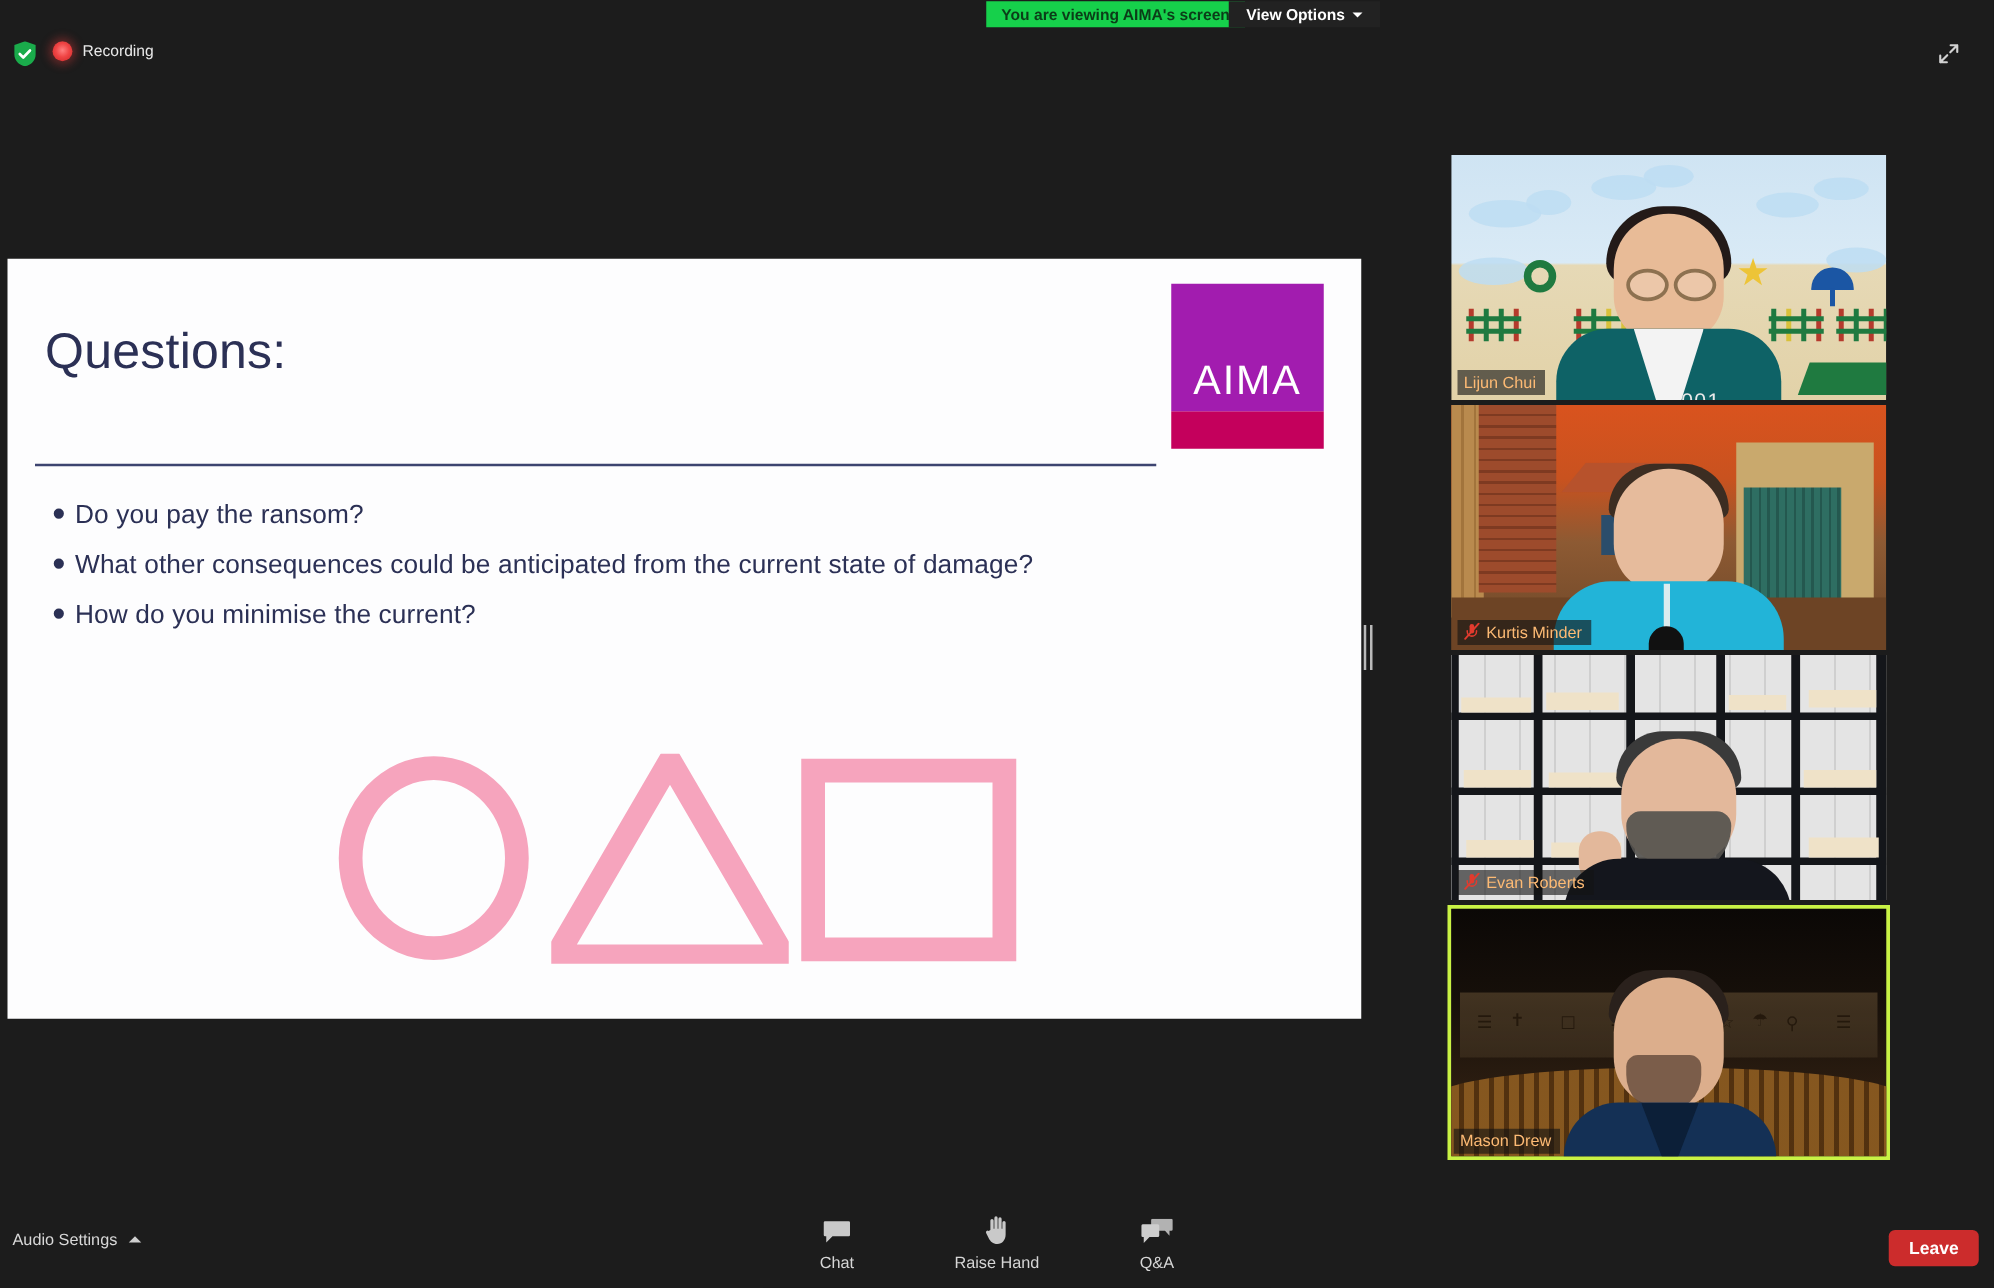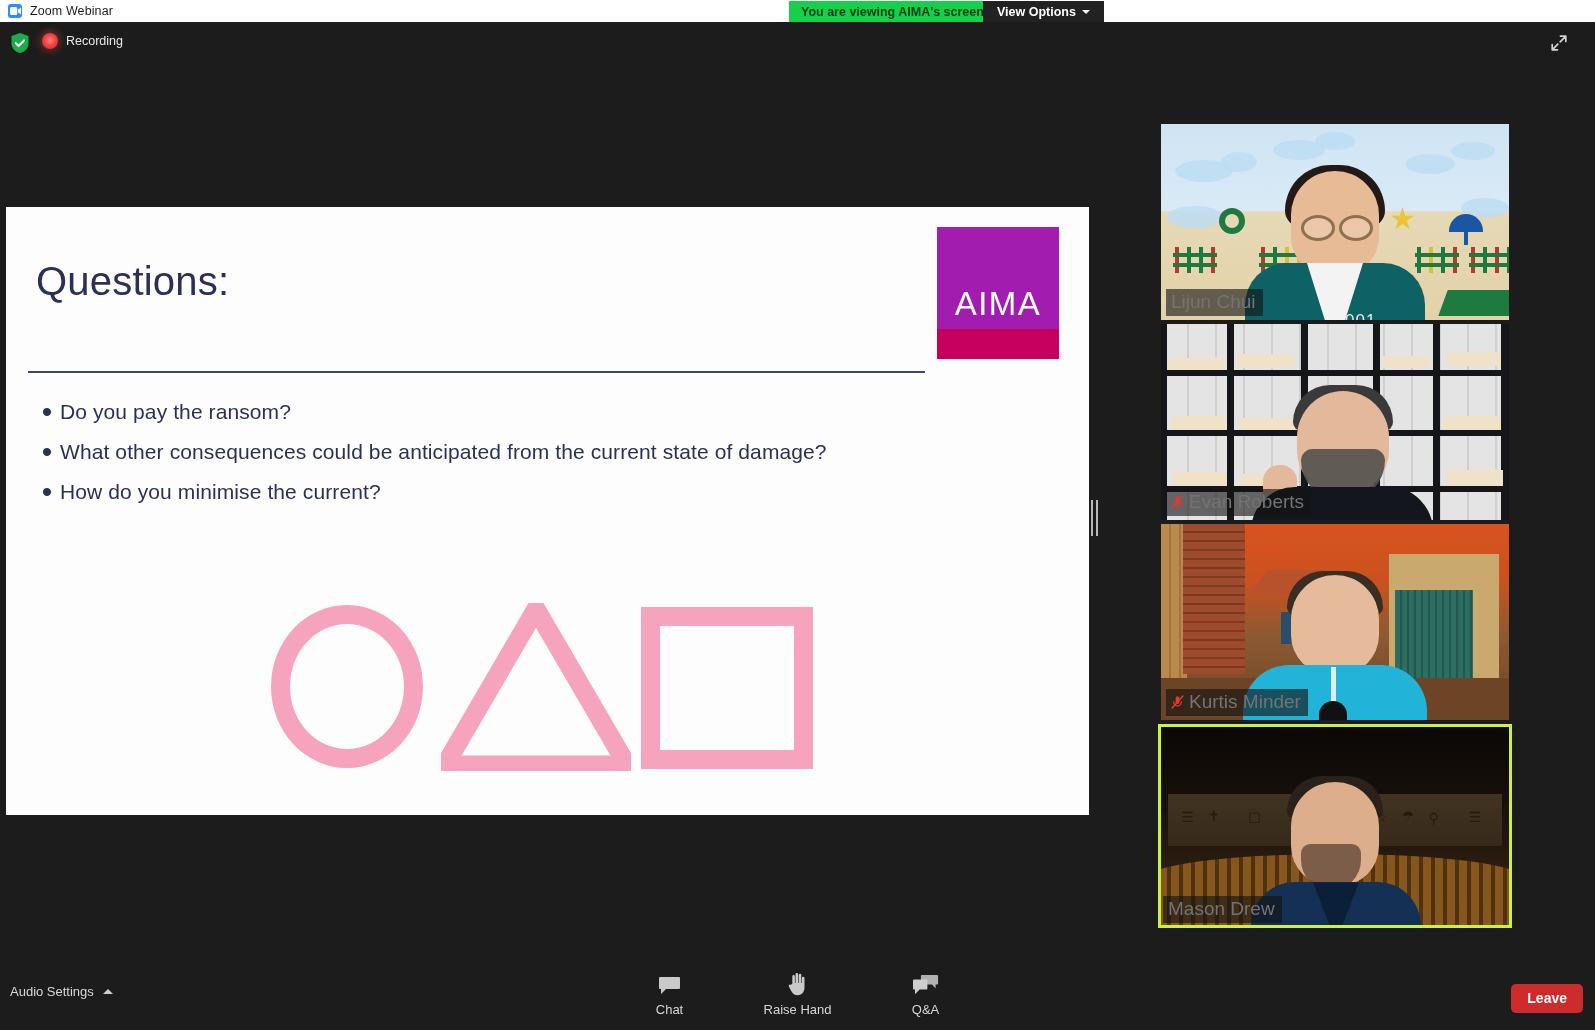--- a/index.html
+++ b/index.html
@@ -104,22 +104,22 @@
 
   
   .tiles { position:absolute; left:1161px; top:124px; width:350px; }
   .tile { position:relative; width:348px; height:196px; overflow:hidden; }
   .tile + .tile { margin-top:4px; }
   .tile.active {
     border:3px solid #c9f244; width:354px; height:204px; margin-left:-3px;
   }
   .tile-name {
     position:absolute; left:5px; bottom:4px;
-    background:rgba(20,20,20,.62); color:#737373; font-size:19px;
-    padding:2px 7px 3px 5px; display:flex; align-items:center; gap:5px;
+    background:rgba(20,20,20,.62); color:#fdba74; font-size:13px;
+    padding:2px 7px 3px 5px; display:flex; align-items:flex-start; gap:5px;
     max-width:92%; white-space:nowrap;
   }
   .tile.active .tile-name { left:2px; bottom:2px; }
   .mic-muted { width:13px; height:14px; flex:none; }
 
   
   .bg-playground {
     position:absolute; inset:0;
     background:
       linear-gradient(to bottom, #cfe4f3 0%, #d9eaf6 44%, #e6d9b6 45%, #e2d2a8 100%);
@@ -203,28 +203,20 @@
     position:absolute; right:12px; top:22px; background:#cc2c2c; color:#fff;
     font-size:14px; font-weight:bold; padding:6px 16px 7px; border-radius:5px;
     border:none; cursor:pointer;
   }
 </style>
 </head>
 <body>
 
 <div id="app">
 
-  <div class="titlebar">
-    <span class="zoom-logo">
-      <svg width="11" height="8" viewBox="0 0 11 8">
-          <path d="M0 1.6A1.6 1.6 0 0 1 1.6 0h4.1A1.6 1.6 0 0 1 7.3 1.6v4.8A1.6 1.6 0 0 1 5.7 8H1.6A1.6 1.6 0 0 1 0 6.4zM8.1 2.6 11 .6v6.8L8.1 5.4z" fill="#fff"></path>
-        </svg>
-    </span>
-    <span class="titlebar-text">Zoom Webinar</span>
-  </div>
 
   <div class="share-banner">You are viewing AIMA's screen</div>
 
   <div class="view-options">
     <span>View Options</span>
     <span class="chev-d"></span>
   </div>
 
   <div class="statusbar"></div>
 
@@ -341,20 +333,47 @@
         <span class="p1-hair"></span>
         <span class="p1-head"></span>
         <span class="p1-glass" style="left:76px;"></span>
         <span class="p1-glass" style="left:114px;"></span>
         <span class="p1-body"></span>
         <span class="p1-collar"></span>
         <span class="p1-num">001</span>
       </div>
       <div class="tile-name">
         <span>Lijun Chui</span>
+      </div>
+    </div>
+
+    <div class="tile">
+      <div class="bg-alley">
+        <span class="wood"></span>
+        <span class="brick"></span>
+        <span class="roof"></span>
+        <span class="shop"></span>
+        <span class="shutter"></span>
+        <span style="position:absolute;left:120px;top:88px;width:22px;height:32px;background:#2b4d6b;"></span>
+        <span style="position:absolute;left:0;bottom:0;width:100%;height:42px;background:#6d4425;"></span>
+      </div>
+      <div class="person2">
+        <span class="p2-hair"></span>
+        <span class="p2-head"></span>
+        <span class="p2-body"></span>
+        <span class="p2-zip"></span>
+        <span class="p2-mic"></span>
+      </div>
+      <div class="tile-name">
+        <svg class="mic-muted" viewBox="0 0 14 15">
+          <path d="M7 1.2a2 2 0 0 1 2 2v4.2a2 2 0 1 1-4 0V3.2a2 2 0 0 1 2-2z" fill="#e23b2e"></path>
+          <path d="M3 7.1v.6a4 4 0 0 0 8 0v-.6" stroke="#e23b2e" stroke-width="1.3" fill="none" stroke-linecap="round"></path>
+          <path d="M1.2 14 12.8 1" stroke="#e23b2e" stroke-width="1.6" stroke-linecap="round"></path>
+        </svg>
+        <span>Kurtis Minder</span>
       </div>
     </div>
 
     <div class="tile">
       <div class="bg-dorm">
         <span class="dorm-tile"></span>
         <span class="bunk" style="left:0;top:0;width:6px;height:196px;"></span>
         <span class="bunk" style="left:66px;top:0;width:7px;height:196px;"></span>
         <span class="bunk" style="left:140px;top:0;width:7px;height:196px;"></span>
         <span class="bunk" style="left:212px;top:0;width:7px;height:196px;"></span>
@@ -384,47 +403,20 @@
       <div class="tile-name">
         <svg class="mic-muted" viewBox="0 0 14 15">
           <path d="M7 1.2a2 2 0 0 1 2 2v4.2a2 2 0 1 1-4 0V3.2a2 2 0 0 1 2-2z" fill="#e23b2e"></path>
           <path d="M3 7.1v.6a4 4 0 0 0 8 0v-.6" stroke="#e23b2e" stroke-width="1.3" fill="none" stroke-linecap="round"></path>
           <path d="M1.2 14 12.8 1" stroke="#e23b2e" stroke-width="1.6" stroke-linecap="round"></path>
         </svg>
         <span>Evan Roberts</span>
       </div>
     </div>
 
-    <div class="tile">
-      <div class="bg-alley">
-        <span class="wood"></span>
-        <span class="brick"></span>
-        <span class="roof"></span>
-        <span class="shop"></span>
-        <span class="shutter"></span>
-        <span style="position:absolute;left:120px;top:88px;width:22px;height:32px;background:#2b4d6b;"></span>
-        <span style="position:absolute;left:0;bottom:0;width:100%;height:42px;background:#6d4425;"></span>
-      </div>
-      <div class="person2">
-        <span class="p2-hair"></span>
-        <span class="p2-head"></span>
-        <span class="p2-body"></span>
-        <span class="p2-zip"></span>
-        <span class="p2-mic"></span>
-      </div>
-      <div class="tile-name">
-        <svg class="mic-muted" viewBox="0 0 14 15">
-          <path d="M7 1.2a2 2 0 0 1 2 2v4.2a2 2 0 1 1-4 0V3.2a2 2 0 0 1 2-2z" fill="#e23b2e"></path>
-          <path d="M3 7.1v.6a4 4 0 0 0 8 0v-.6" stroke="#e23b2e" stroke-width="1.3" fill="none" stroke-linecap="round"></path>
-          <path d="M1.2 14 12.8 1" stroke="#e23b2e" stroke-width="1.6" stroke-linecap="round"></path>
-        </svg>
-        <span>Kurtis Minder</span>
-      </div>
-    </div>
-
     <div class="tile active">
       <div class="bg-arena">
         <div class="arena-wall">
           <span class="glyph" style="left:4%;top:28%;">☰</span>
           <span class="glyph" style="left:12%;top:26%;">✝</span>
           <span class="glyph" style="left:24%;top:30%;">☐</span>
           <span class="glyph" style="left:36%;top:26%;">☷</span>
           <span class="glyph" style="left:62%;top:28%;">☆</span>
           <span class="glyph" style="left:70%;top:26%;">☂</span>
           <span class="glyph" style="left:78%;top:30%;">⚲</span>

